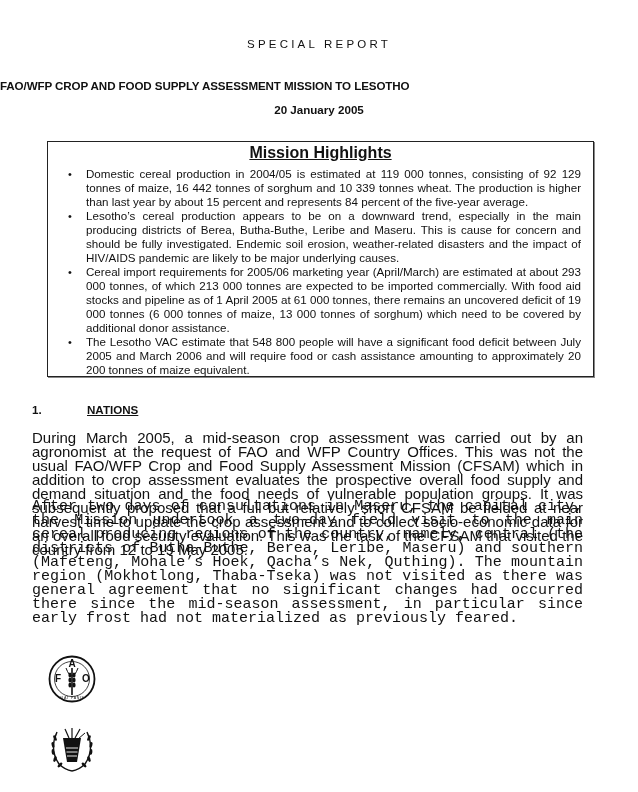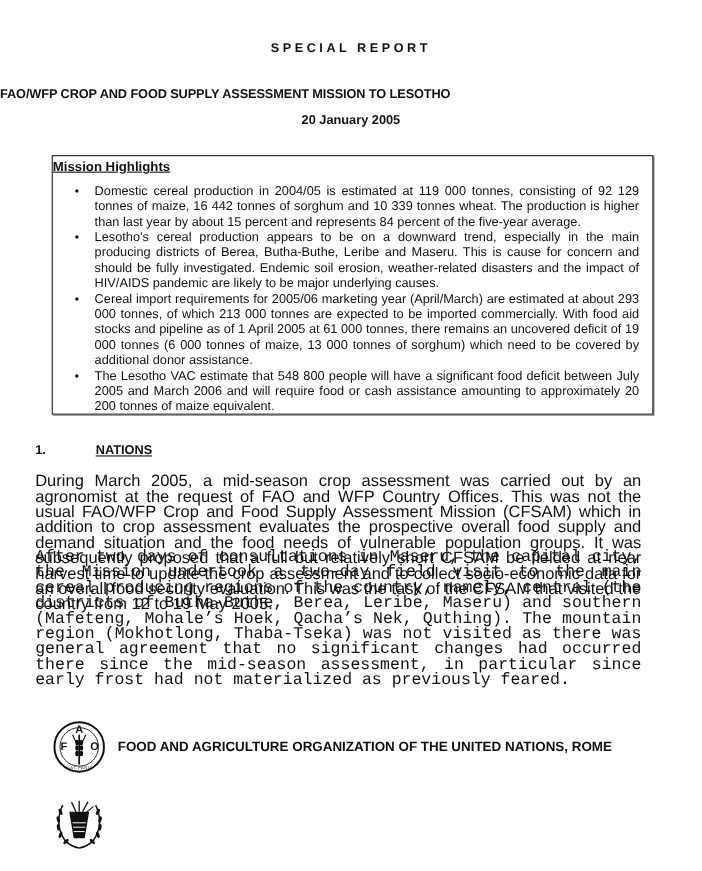--- a/index.html
+++ b/index.html
@@ -18,21 +18,21 @@
     .page {
       position: absolute;
       left: 0; top: 0;
       width: 638px; height: 792px;
     }
     .special-report {
       position: absolute;
       top: 38px;
       left: 0; width: 638px;
       text-align: center;
-      font-weight: bold;
+      font-weight: normal;
       font-size: 11.5px;
       letter-spacing: 3.2px;
     }
     .mission-title {
       position: absolute;
       top: 79px;
       left: 0; width: 576px;
       text-align: left;
       font-weight: bold;
       font-size: 11.6px;
@@ -53,23 +53,23 @@
       width: 547px;
       height: 236px;
       border: 1px solid #222;
       box-sizing: border-box;
       box-shadow: 1px 1px 0 #888;
     }
     .highlights-title {
       position: absolute;
       top: 2px;
       left: 0; width: 100%;
-      text-align: left;
-      font-weight: bold;
-      font-size: 12px;
+      text-align: center;
+      font-weight: bold;
+      font-size: 16px;
       text-decoration: underline;
     }
     .highlights-list {
       position: absolute;
       top: 25px;
       left: 20px;
       width: 513px;
       margin: 0; padding: 0;
       list-style: none;
     }
@@ -186,21 +186,20 @@
       <ellipse cx="23" cy="26" rx="1.6" ry="2.6" fill="#111"></ellipse>
       <ellipse cx="27" cy="26" rx="1.6" ry="2.6" fill="#111"></ellipse>
       <ellipse cx="23" cy="31" rx="1.6" ry="2.6" fill="#111"></ellipse>
       <ellipse cx="27" cy="31" rx="1.6" ry="2.6" fill="#111"></ellipse>
       <path d="M19 14 Q25 30 31 14" fill="none" stroke="#111" stroke-width="1"></path>
       <text x="25" y="12.5" text-anchor="middle" font-family="Liberation Sans, sans-serif" font-weight="bold" font-size="10" fill="#111">A</text>
       <text x="11" y="28" text-anchor="middle" font-family="Liberation Sans, sans-serif" font-weight="bold" font-size="10" fill="#111">F</text>
       <text x="39" y="28" text-anchor="middle" font-family="Liberation Sans, sans-serif" font-weight="bold" font-size="10" fill="#111">O</text>
       <text x="25" y="45" text-anchor="middle" font-family="Liberation Sans, sans-serif" font-size="3.6" letter-spacing="0.6" fill="#111">FIAT PANIS</text>
     </svg>
-    <span class="org-name">FOOD AND AGRICULTURE ORGANIZATION OF THE UNITED NATIONS, ROME</span>
   </div>
 
   <div class="org-row org-wfp">
     <svg class="org-logo" viewBox="0 0 50 50">
 
       <path d="M10 8 Q2 25 12 40 Q18 46 25 47" fill="none" stroke="#111" stroke-width="1.4"></path>
       <path d="M40 8 Q48 25 38 40 Q32 46 25 47" fill="none" stroke="#111" stroke-width="1.4"></path>
       <g fill="#111">
         <ellipse cx="8" cy="14" rx="1.4" ry="3" transform="rotate(-25 8 14)"></ellipse>
         <ellipse cx="6" cy="21" rx="1.4" ry="3" transform="rotate(-15 6 21)"></ellipse>

